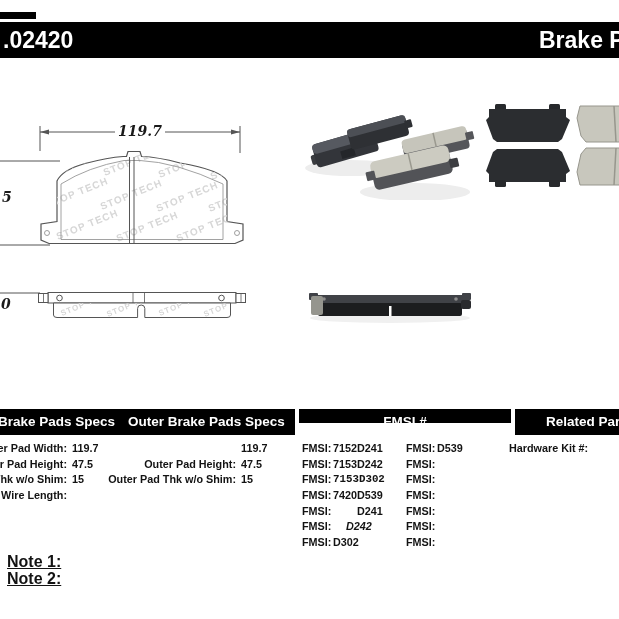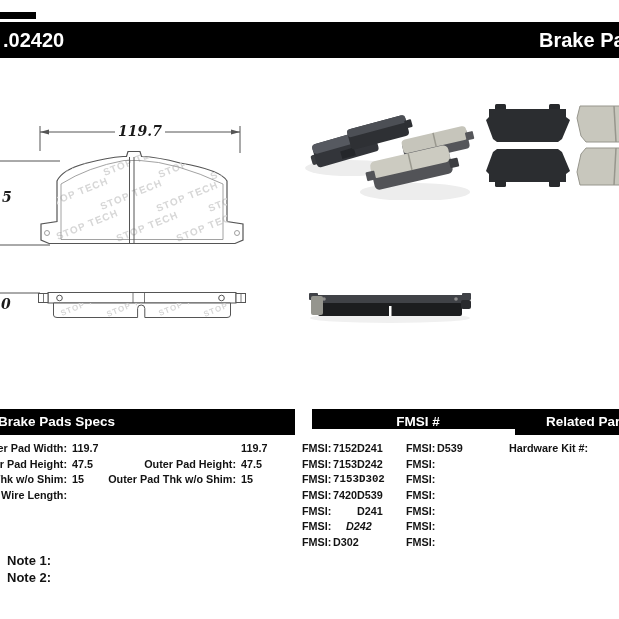--- a/index.html
+++ b/index.html
@@ -1,25 +1,25 @@
 <!DOCTYPE html>
 <html><head>
 <meta charset="utf-8">
 <style>
   html,body{margin:0;padding:0;background:#fff;}
   #screen{position:relative;width:619px;height:619px;background:#ffffff;overflow:hidden;
           font-family:"Liberation Sans",sans-serif;}
   .bar{position:absolute;background:#000;color:#fff;overflow:visible;}
   .t{position:absolute;font-weight:bold;color:#131313;white-space:nowrap;
      font-family:"Liberation Sans",sans-serif;}
-  .hdr-big{font-size:20px;line-height:36px;}
+  .hdr-big{font-size:23px;line-height:36px;}
   .colhdr{font-size:13.5px;line-height:26px;color:#fff;}
   .s11{font-size:10.8px;line-height:12px;}
   .ra{text-align:right;}
-  .note{font-size:13px;}
+  .note{font-size:16px;text-decoration:underline;}
   svg{position:absolute;}
   .dimtxt{font-family:"DejaVu Serif",serif;font-style:italic;font-weight:bold;fill:#1a1a1a;}
   .wm{font-family:"Liberation Sans",sans-serif;font-weight:bold;fill:#d7d7d7;letter-spacing:1px;}
 </style>
 </head>
 <body>
 
 <div id="screen">
 
   <div style="position:absolute;left:0;top:12px;width:36px;height:7px;background:#000;"></div>
@@ -168,22 +168,23 @@
     <circle cx="324" cy="299" r="1.8" fill="#8d8d8d"></circle>
     <circle cx="456" cy="299" r="1.8" fill="#8d8d8d"></circle>
     <rect x="318" y="303" width="144" height="13" rx="2" fill="#1c1d1f"></rect>
     <rect x="311" y="296" width="12" height="19" rx="2" fill="#95958e"></rect>
     <rect x="389" y="306" width="2.5" height="10" fill="#ffffff"></rect>
     <rect x="461" y="300" width="10" height="9" rx="2" fill="#2a2b2e"></rect>
   </svg>
 
   <div class="bar" style="left:0;top:409px;width:295px;height:26px;">
     <span class="t colhdr" style="right:180px;top:0;">Inner Brake Pads Specs</span>
-  </div>
-  <div class="bar" style="left:312px;top:409px;width:212px;height:20px;text-align:center;">
+    <span class="t colhdr" style="left:128px;top:0;">Outer Brake Pads Specs</span>
+  </div>
+  <div class="bar" style="left:299px;top:409px;width:212px;height:14px;text-align:center;">
     <span class="t colhdr" style="position:static;">FMSI #</span>
   </div>
   <div class="bar" style="left:515px;top:409px;width:104px;height:26px;">
     <span class="t colhdr" style="left:31px;top:0;">Related Parts</span>
   </div>
 
   <span class="t s11 ra" style="left:-120px;width:187px;top:442px;">Inner Pad Width:</span>
   <span class="t s11" style="left:72px;top:442px;">119.7</span>
   <span class="t s11 ra" style="left:-120px;width:187px;top:458px;">Inner Pad Height:</span>
   <span class="t s11" style="left:72px;top:458px;">47.5</span>

